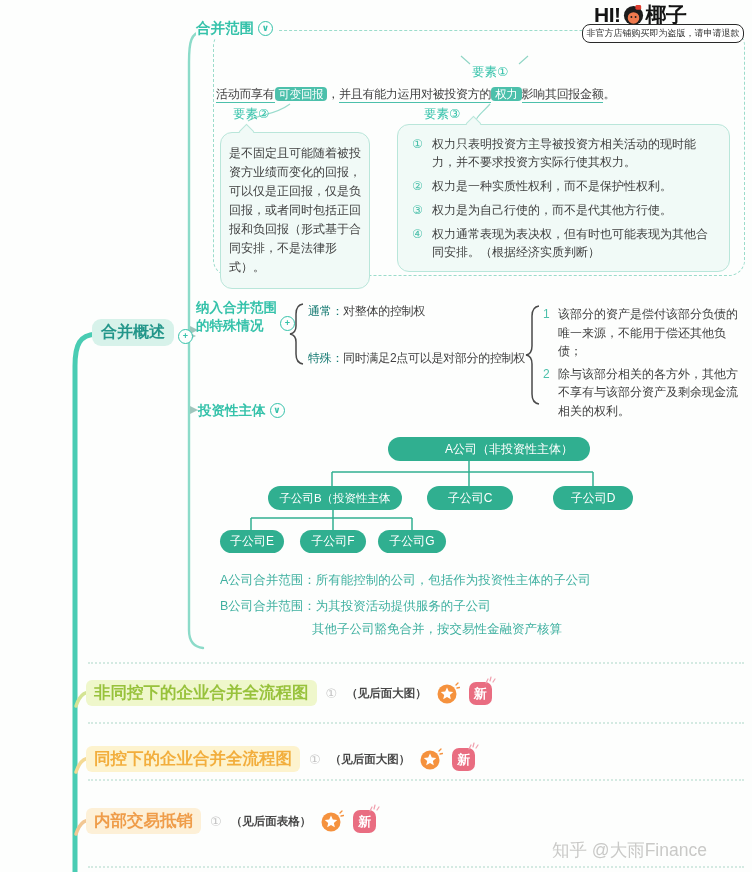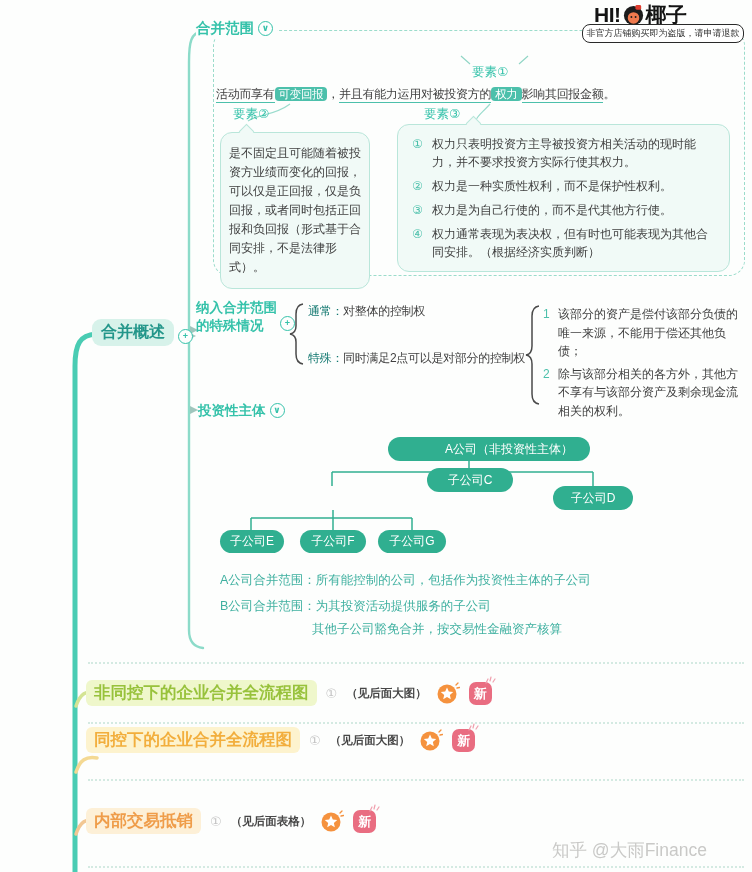--- a/index.html
+++ b/index.html
@@ -193,21 +193,22 @@
       <span class="cond-num">2</span>
       <span>除与该部分相关的各方外，其他方不享有与该部分资产及剩余现金流相关的权利。</span>
     </div>
   </div>
 
   <div class="t-label" style="left:198px;top:402px;font-size:13.5px;background:transparent;">
     <span>投资性主体</span><span class="exp">∨</span>
   </div>
 
   <div class="org-box" style="left:388px;top:437px;width:162px;padding-left:40px;">A公司（非投资性主体）</div>
-  <div class="org-box" style="left:427px;top:468px;width:86px;">子公司C</div>
+  <div class="org-box" style="left:268px;top:486px;width:134px;font-size:11.5px;">子公司B（投资性主体</div>
+  <div class="org-box" style="left:427px;top:486px;width:86px;">子公司C</div>
   <div class="org-box" style="left:553px;top:486px;width:80px;">子公司D</div>
   <div class="org-box" style="left:220px;top:530px;width:64px;height:23px;line-height:23px;">子公司E</div>
   <div class="org-box" style="left:300px;top:530px;width:66px;height:23px;line-height:23px;">子公司F</div>
   <div class="org-box" style="left:378px;top:530px;width:68px;height:23px;line-height:23px;">子公司G</div>
 
   <div class="org-note" style="left:220px;top:572px;">
     <span>A公司合并范围：</span><span>所有能控制的公司，包括作为投资性主体的子公司</span>
   </div>
   <div class="org-note" style="left:220px;top:598px;">
     <span>B公司合并范围：</span><span>为其投资活动提供服务的子公司</span>
@@ -229,21 +230,21 @@
       <path d="M11 6.5 L12.8 10.6 L17.2 11 L13.9 13.9 L14.8 18.3 L11 16 L7.2 18.3 L8.2 13.9 L4.8 11 L9.2 10.6 Z" fill="#ffffff"></path>
     </svg>
     <span class="badge-new">
       <svg class="spark" width="12" height="9" viewBox="0 0 12 9">
         <path d="M2 8 L4 4 M6 6 L7 2 M9 7 L11 4" stroke="#f0a0ae" stroke-width="1.2" fill="none" stroke-linecap="round"></path>
       </svg>
       <span>新</span>
     </span>
   </div>
 
-  <div class="bitem" style="top:727px;justify-content:space-between;">
+  <div class="bitem" style="top:746px;justify-content:space-between;">
     <span class="btitle t2">同控下的企业合并全流程图</span>
     <span class="bnum">①</span>
     <span class="bnote">（见后面大图）</span>
     <svg width="24" height="24" viewBox="0 0 24 24">
       <path d="M20 4 L22 2 M21 7 L23.5 6.5" stroke="#f5923e" stroke-width="1.3" fill="none" stroke-linecap="round"></path>
       <circle cx="11" cy="13" r="9.5" fill="#f5923e"></circle>
       <path d="M11 6.5 L12.8 10.6 L17.2 11 L13.9 13.9 L14.8 18.3 L11 16 L7.2 18.3 L8.2 13.9 L4.8 11 L9.2 10.6 Z" fill="#ffffff"></path>
     </svg>
     <span class="badge-new">
       <svg class="spark" width="12" height="9" viewBox="0 0 12 9">

